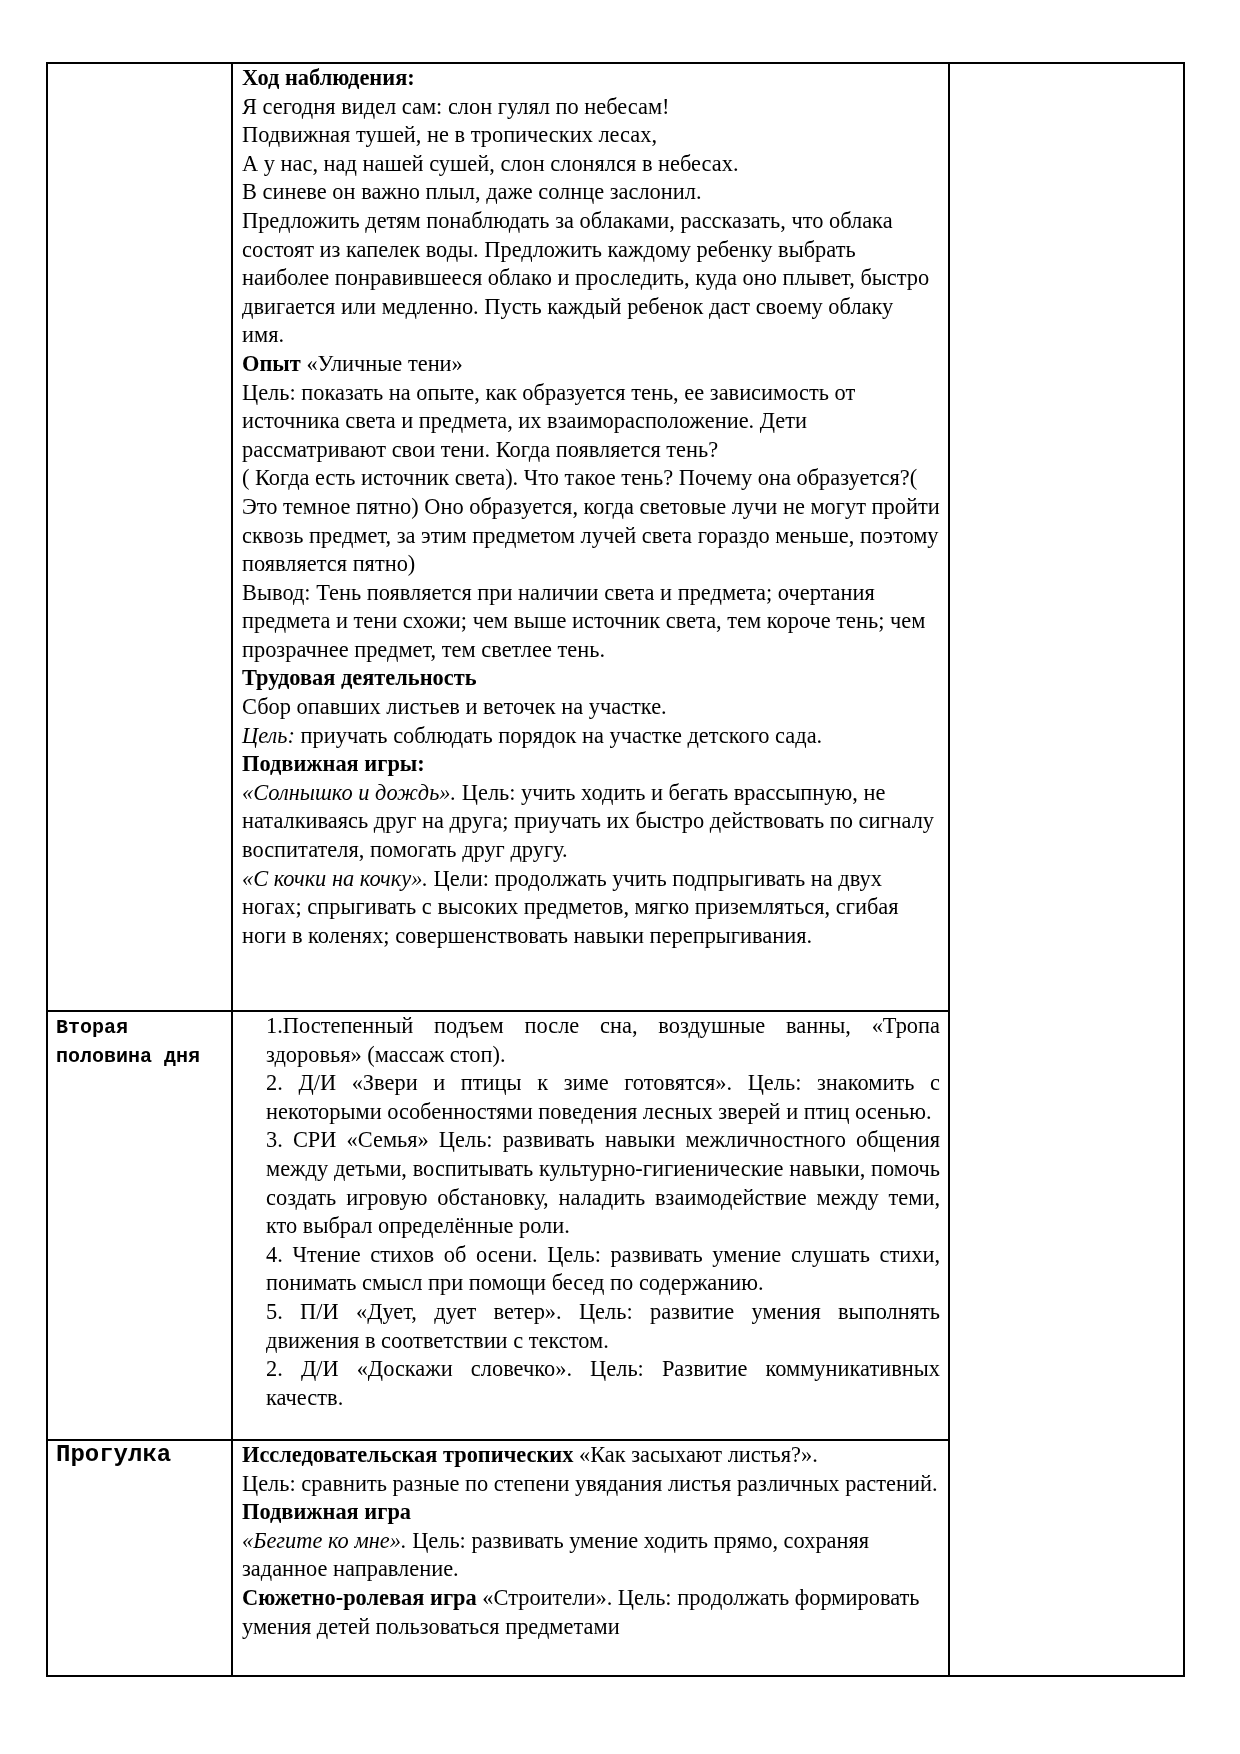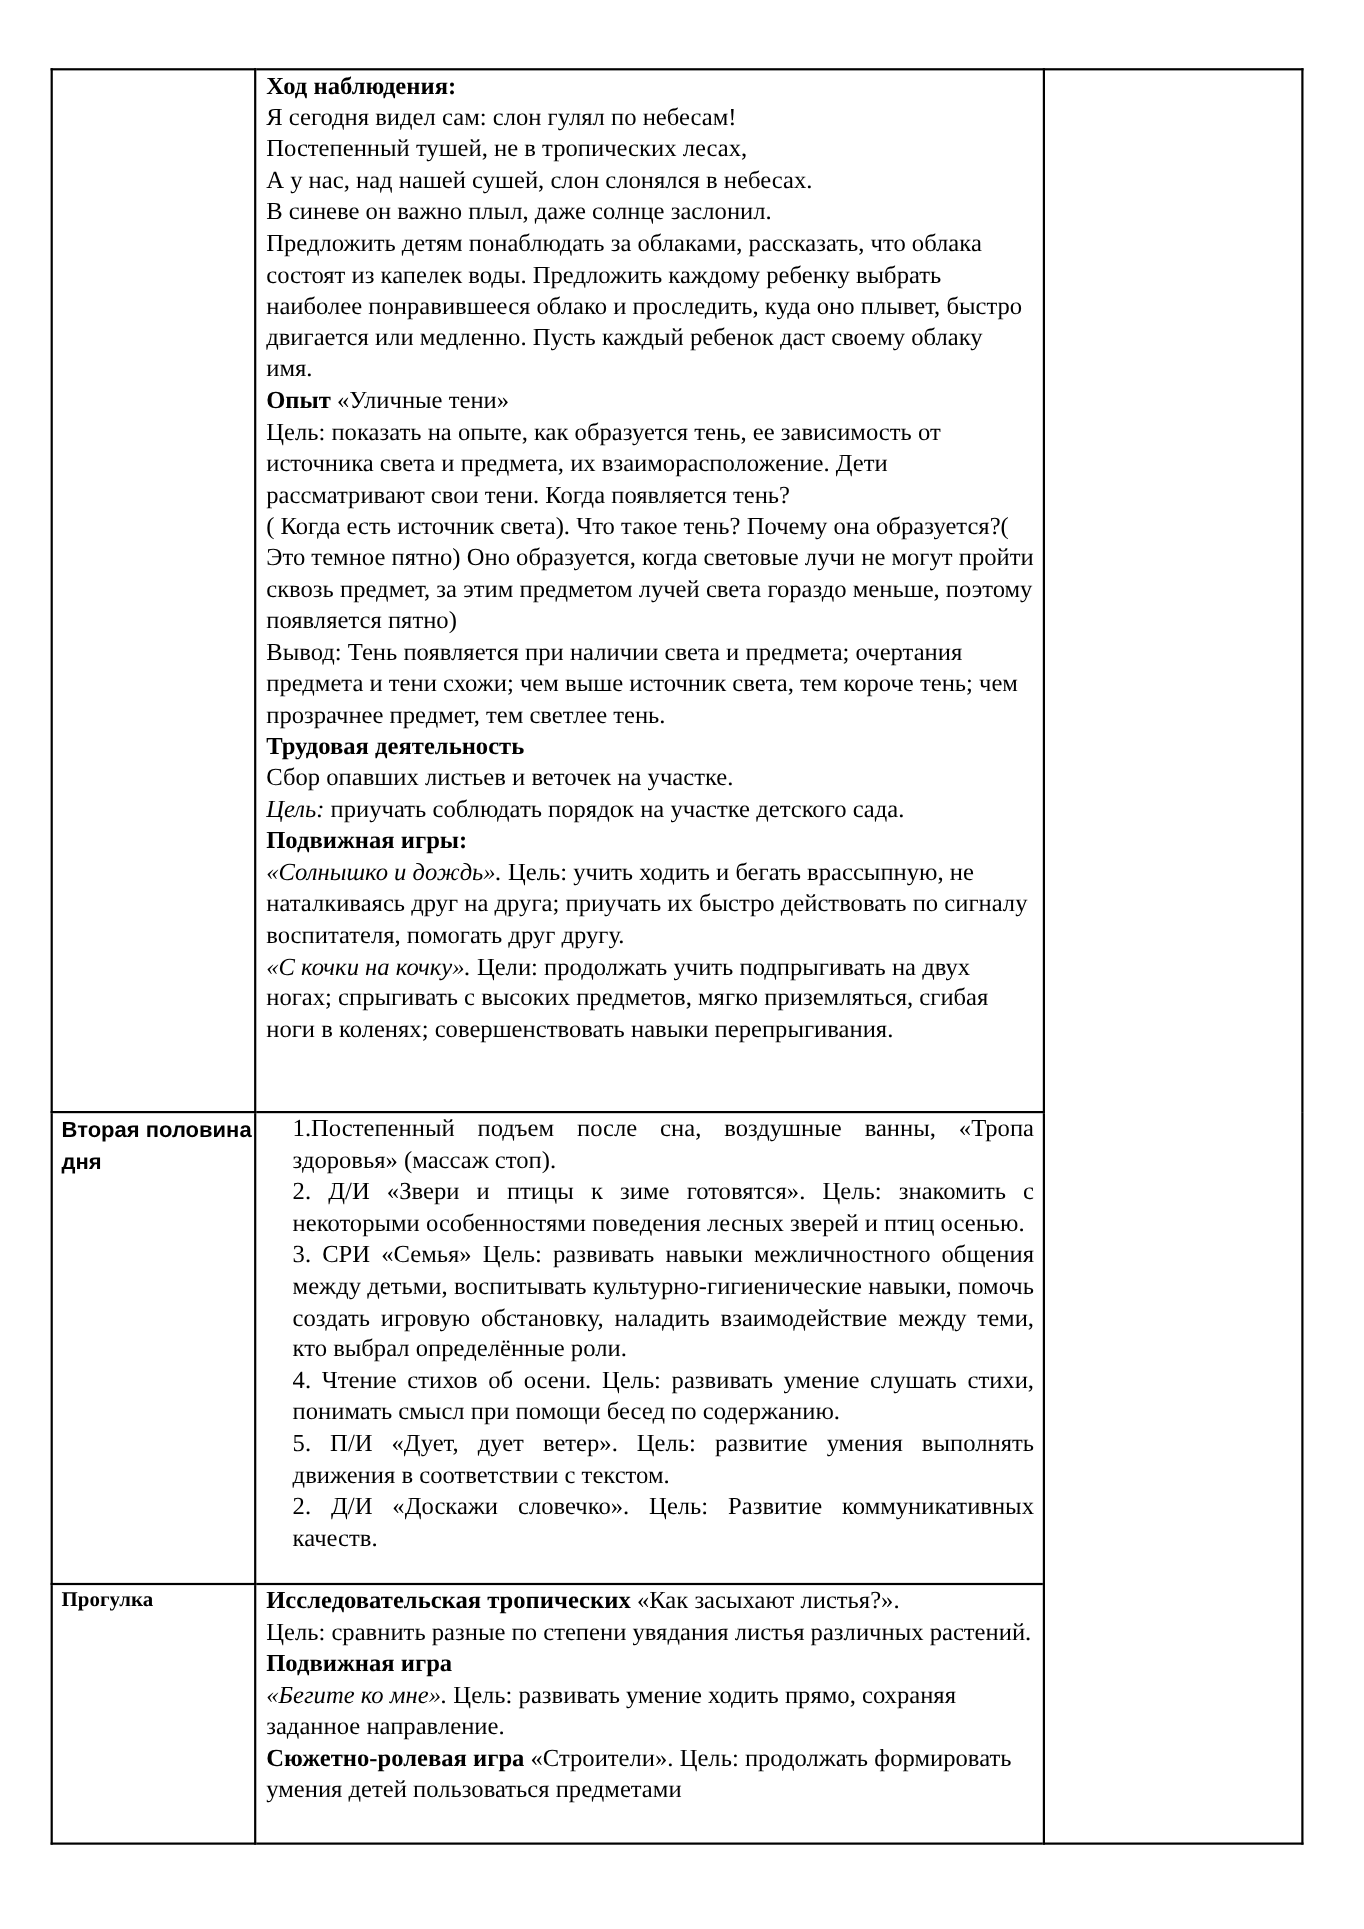--- a/index.html
+++ b/index.html
@@ -10,43 +10,43 @@
                table-layout: fixed; width: 1122px; }
   table.plan td { border: 2px solid #000; vertical-align: top; padding: 0; }
   td.c1 { width: 175px; padding: 0 0 0 8px !important; }
   td.c2 { width: 698px; padding: 0 8px 0 9px !important; }
   td.c3 { width: 233px; }
   .cell { font-size: 22.4px; line-height: 28.6px; }
   .cell p { margin: 0; }
   .cell.justify p { text-align: justify; margin-left: 24px; }
   .b { font-weight: bold; }
   .i { font-style: italic; }
-  .rowlabel { font-family: Liberation Sans, sans-serif; font-weight: bold; font-size: 20px; line-height: 28.6px; }
-  .rowlabel.prog { font-family: Liberation Serif, serif; font-size: 19px; }
+  .rowlabel { font-family: Liberation Mono, monospace; font-weight: bold; font-size: 20px; line-height: 28.6px; }
+  .rowlabel.prog { font-family: Liberation Mono, monospace; font-size: 24px; }
   .r1 td.c2 { height: 946px; }
   .r2 td.c2 { height: 427px; }
   .r3 td.c2 { height: 234px; }
   .lbl-pad { padding-top: 2px; }
 </style>
 </head>
 <body>
 
 <div class="page">
   <table class="plan">
 
     <tbody>
         <tr class="r1">
       <td class="c1">
         <div class="rowlabel"></div>
       </td>
       <td class="c2">
         <div class="cell">
           <p class="b">Ход наблюдения:</p>
           <p>Я сегодня видел сам: слон гулял по небесам!</p>
-          <p>Постепенный тушей, не в тропических лесах,</p>
+          <p>Подвижная тушей, не в тропических лесах,</p>
           <p>А у нас, над нашей сушей, слон слонялся в небесах.</p>
           <p>В синеве он важно плыл, даже солнце заслонил.</p>
           <p>Предложить детям понаблюдать за облаками, рассказать, что облака состоят из капелек воды. Предложить каждому ребенку выбрать наиболее понравившееся облако и проследить, куда оно плывет, быстро двигается или медленно. Пусть каждый ребенок даст своему облаку имя.</p>
           <p><span class="b">Опыт</span><span> «Уличные тени»</span></p>
           <p>Цель: показать на опыте, как образуется тень, ее зависимость от источника света и предмета, их взаиморасположение. Дети рассматривают свои тени. Когда появляется тень?</p>
           <p>( Когда есть источник света). Что такое тень? Почему она образуется?( Это темное пятно) Оно образуется, когда световые лучи не могут пройти сквозь предмет, за этим предметом лучей света гораздо меньше, поэтому появляется пятно)</p>
           <p>Вывод: Тень появляется при наличии света и предмета; очертания предмета и тени схожи; чем выше источник света, тем короче тень; чем прозрачнее предмет, тем светлее тень.</p>
           <p class="b">Трудовая деятельность</p>
           <p>Сбор опавших листьев и веточек на участке.</p>
           <p><span class="i">Цель:</span><span> приучать соблюдать порядок на участке детского сада.</span></p>

